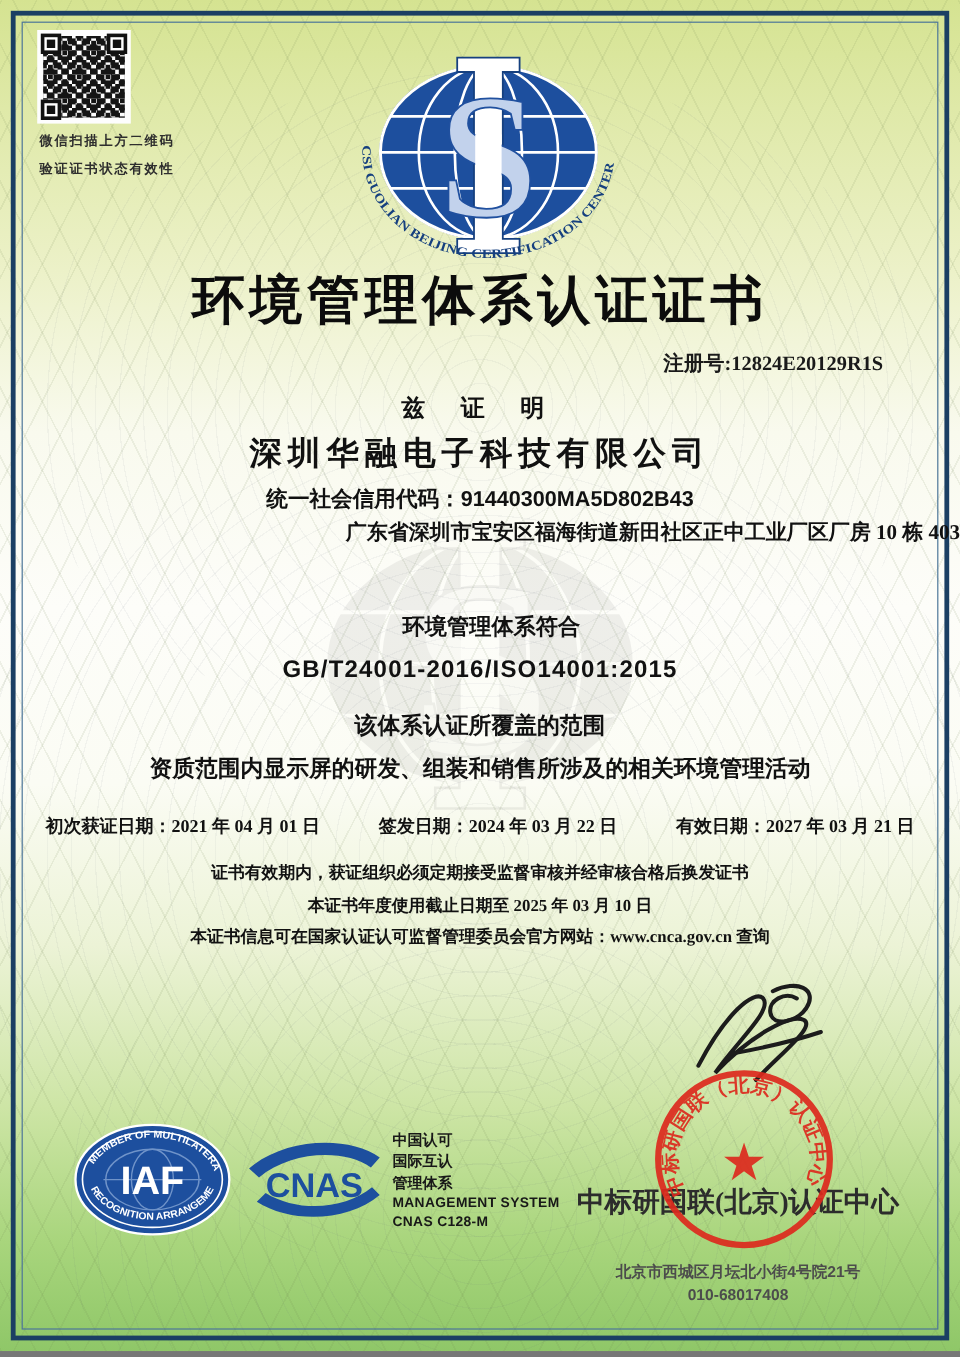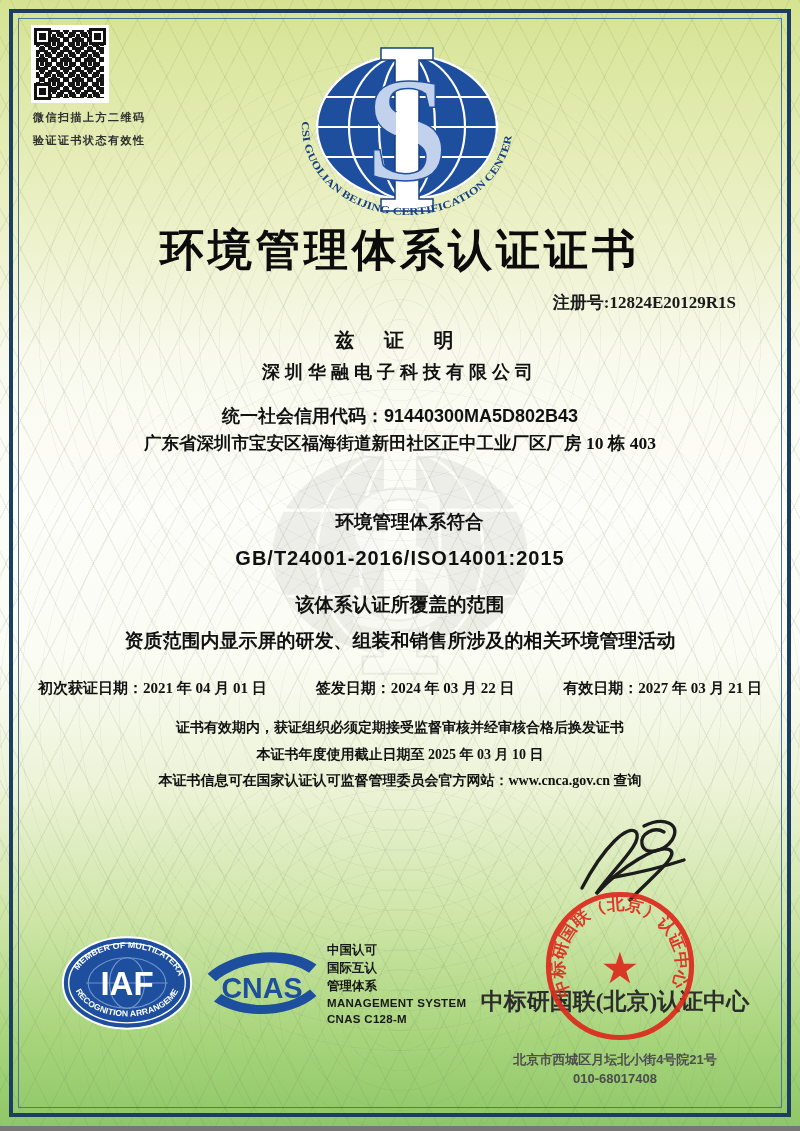--- a/index.html
+++ b/index.html
@@ -34,24 +34,24 @@
   .finder::after{content:"";position:absolute;inset:2px;background:#111;}
   .finder.tl{left:3px;top:3px;} .finder.tr{right:3px;top:3px;} .finder.bl{left:3px;bottom:3px;}
   .qr-cap{position:absolute;left:33px;z-index:2;font-family:"Liberation Serif",serif;
     font-size:11px;font-weight:bold;letter-spacing:1.5px;color:#2e2e2e;}
   
   .row{position:absolute;left:0;right:0;text-align:center;z-index:2;}
   .title{top:221px;font-size:44px;font-weight:bold;letter-spacing:4px;color:#0c0c0c;}
   .regno{position:absolute;right:64px;top:291px;z-index:2;font-family:"Liberation Serif",serif;
     font-weight:bold;font-size:17px;color:#1a1a1a;}
   .certify{top:327px;font-size:20px;font-weight:bold;letter-spacing:12px;}
-  .company{top:360px;font-size:18px;font-weight:bold;letter-spacing:5px;font-family:Liberation Serif, serif;}
+  .company{top:360px;font-size:27px;font-weight:bold;letter-spacing:5px;font-family:Liberation Serif, serif;}
   .credit{top:404px;font-size:18px;font-family:"Liberation Serif",serif;font-weight:bold;}
   .credit b{font-family:"Liberation Sans",sans-serif;font-weight:bold;}
-  .addr{top:431px;font-size:17.5px;font-family:"Liberation Serif",serif;font-weight:600;}
+  .addr{top:431px;font-size:17.5px;font-family:"Liberation Serif",serif;font-weight:600;text-align:right;}
   .conform{top:509px;font-size:18.5px;font-weight:bold;padding-left:19px;}
   .standard{top:547px;font-size:20px;font-weight:bold;letter-spacing:1px;}
   .scopehead{top:592px;font-size:19px;font-weight:bold;}
   .scope{top:628px;font-size:19px;font-weight:bold;}
   .dates{position:absolute;left:38px;right:38px;top:679px;display:flex;justify-content:space-between;
     z-index:2;font-family:"Liberation Serif",serif;font-size:15px;font-weight:bold;}
   .note{font-family:"Liberation Serif",serif;font-size:14px;font-weight:bold;}
   .n1{top:719px;} .n2{top:746px;} .n3{top:772px;}
   
   .logo-main{position:absolute;left:292px;top:42px;width:230px;height:185px;z-index:2;}

